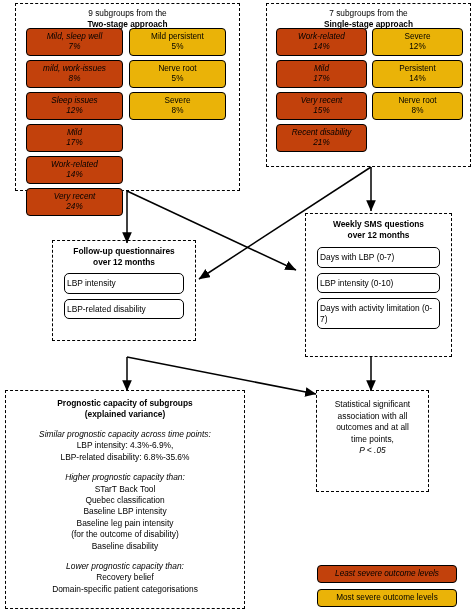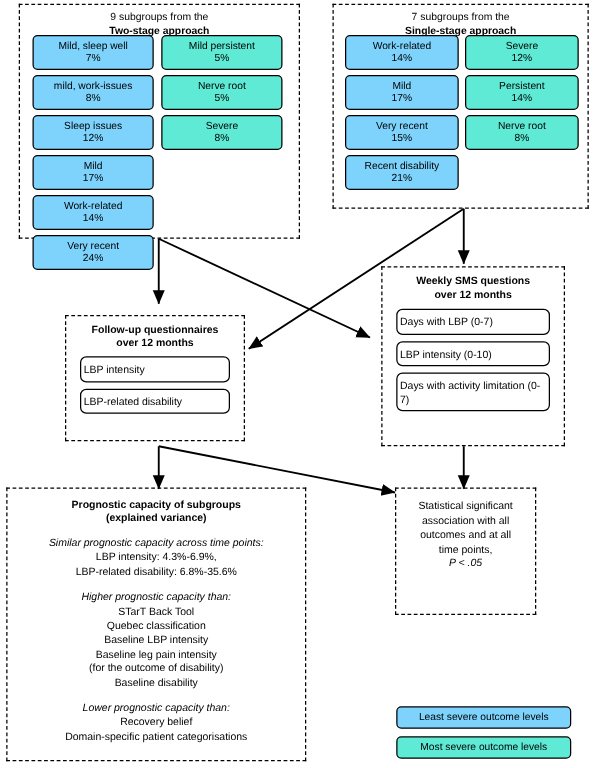--- a/index.html
+++ b/index.html
@@ -41,22 +41,22 @@
   .chip {
     border: 1.3px solid #000;
     border-radius: 4px;
     text-align: center;
     font-size: 8.2px;
     line-height: 9.8px;
     padding: 3px 2px 3px;
     margin-bottom: 4.5px;
   }
   .chip .pct { display: block; }
-  .green { background: #7dd3fc; }
-  .orange { background: #5eead4; }
+  .green { background: #c2410c; font-style: italic; }
+  .orange { background: #eab308; }
 
   .wbox {
     border: 1.5px solid #000;
     border-radius: 5px;
     background: #fff;
     font-size: 8.4px;
     line-height: 10.5px;
     padding: 4px 2px;
     margin-bottom: 5px;
   }
@@ -199,21 +199,21 @@
         <span>Persistent</span>
         <span class="pct">14%</span>
       </div>
       <div class="chip orange">
         <span>Nerve root</span>
         <span class="pct">8%</span>
       </div>
     </div>
   </div>
 
-  <div class="dashbox" style="left:52px; top:252px; width:144px; height:101px;">
+  <div class="dashbox" style="left:52px; top:240px; width:144px; height:101px;">
     <div class="boxhead">
       <div>Follow-up questionnaires</div>
       <div>over 12 months</div>
     </div>
     <div style="padding:6px 11px 0;">
       <div class="wbox">LBP intensity</div>
       <div class="wbox">LBP-related disability</div>
     </div>
   </div>
 

